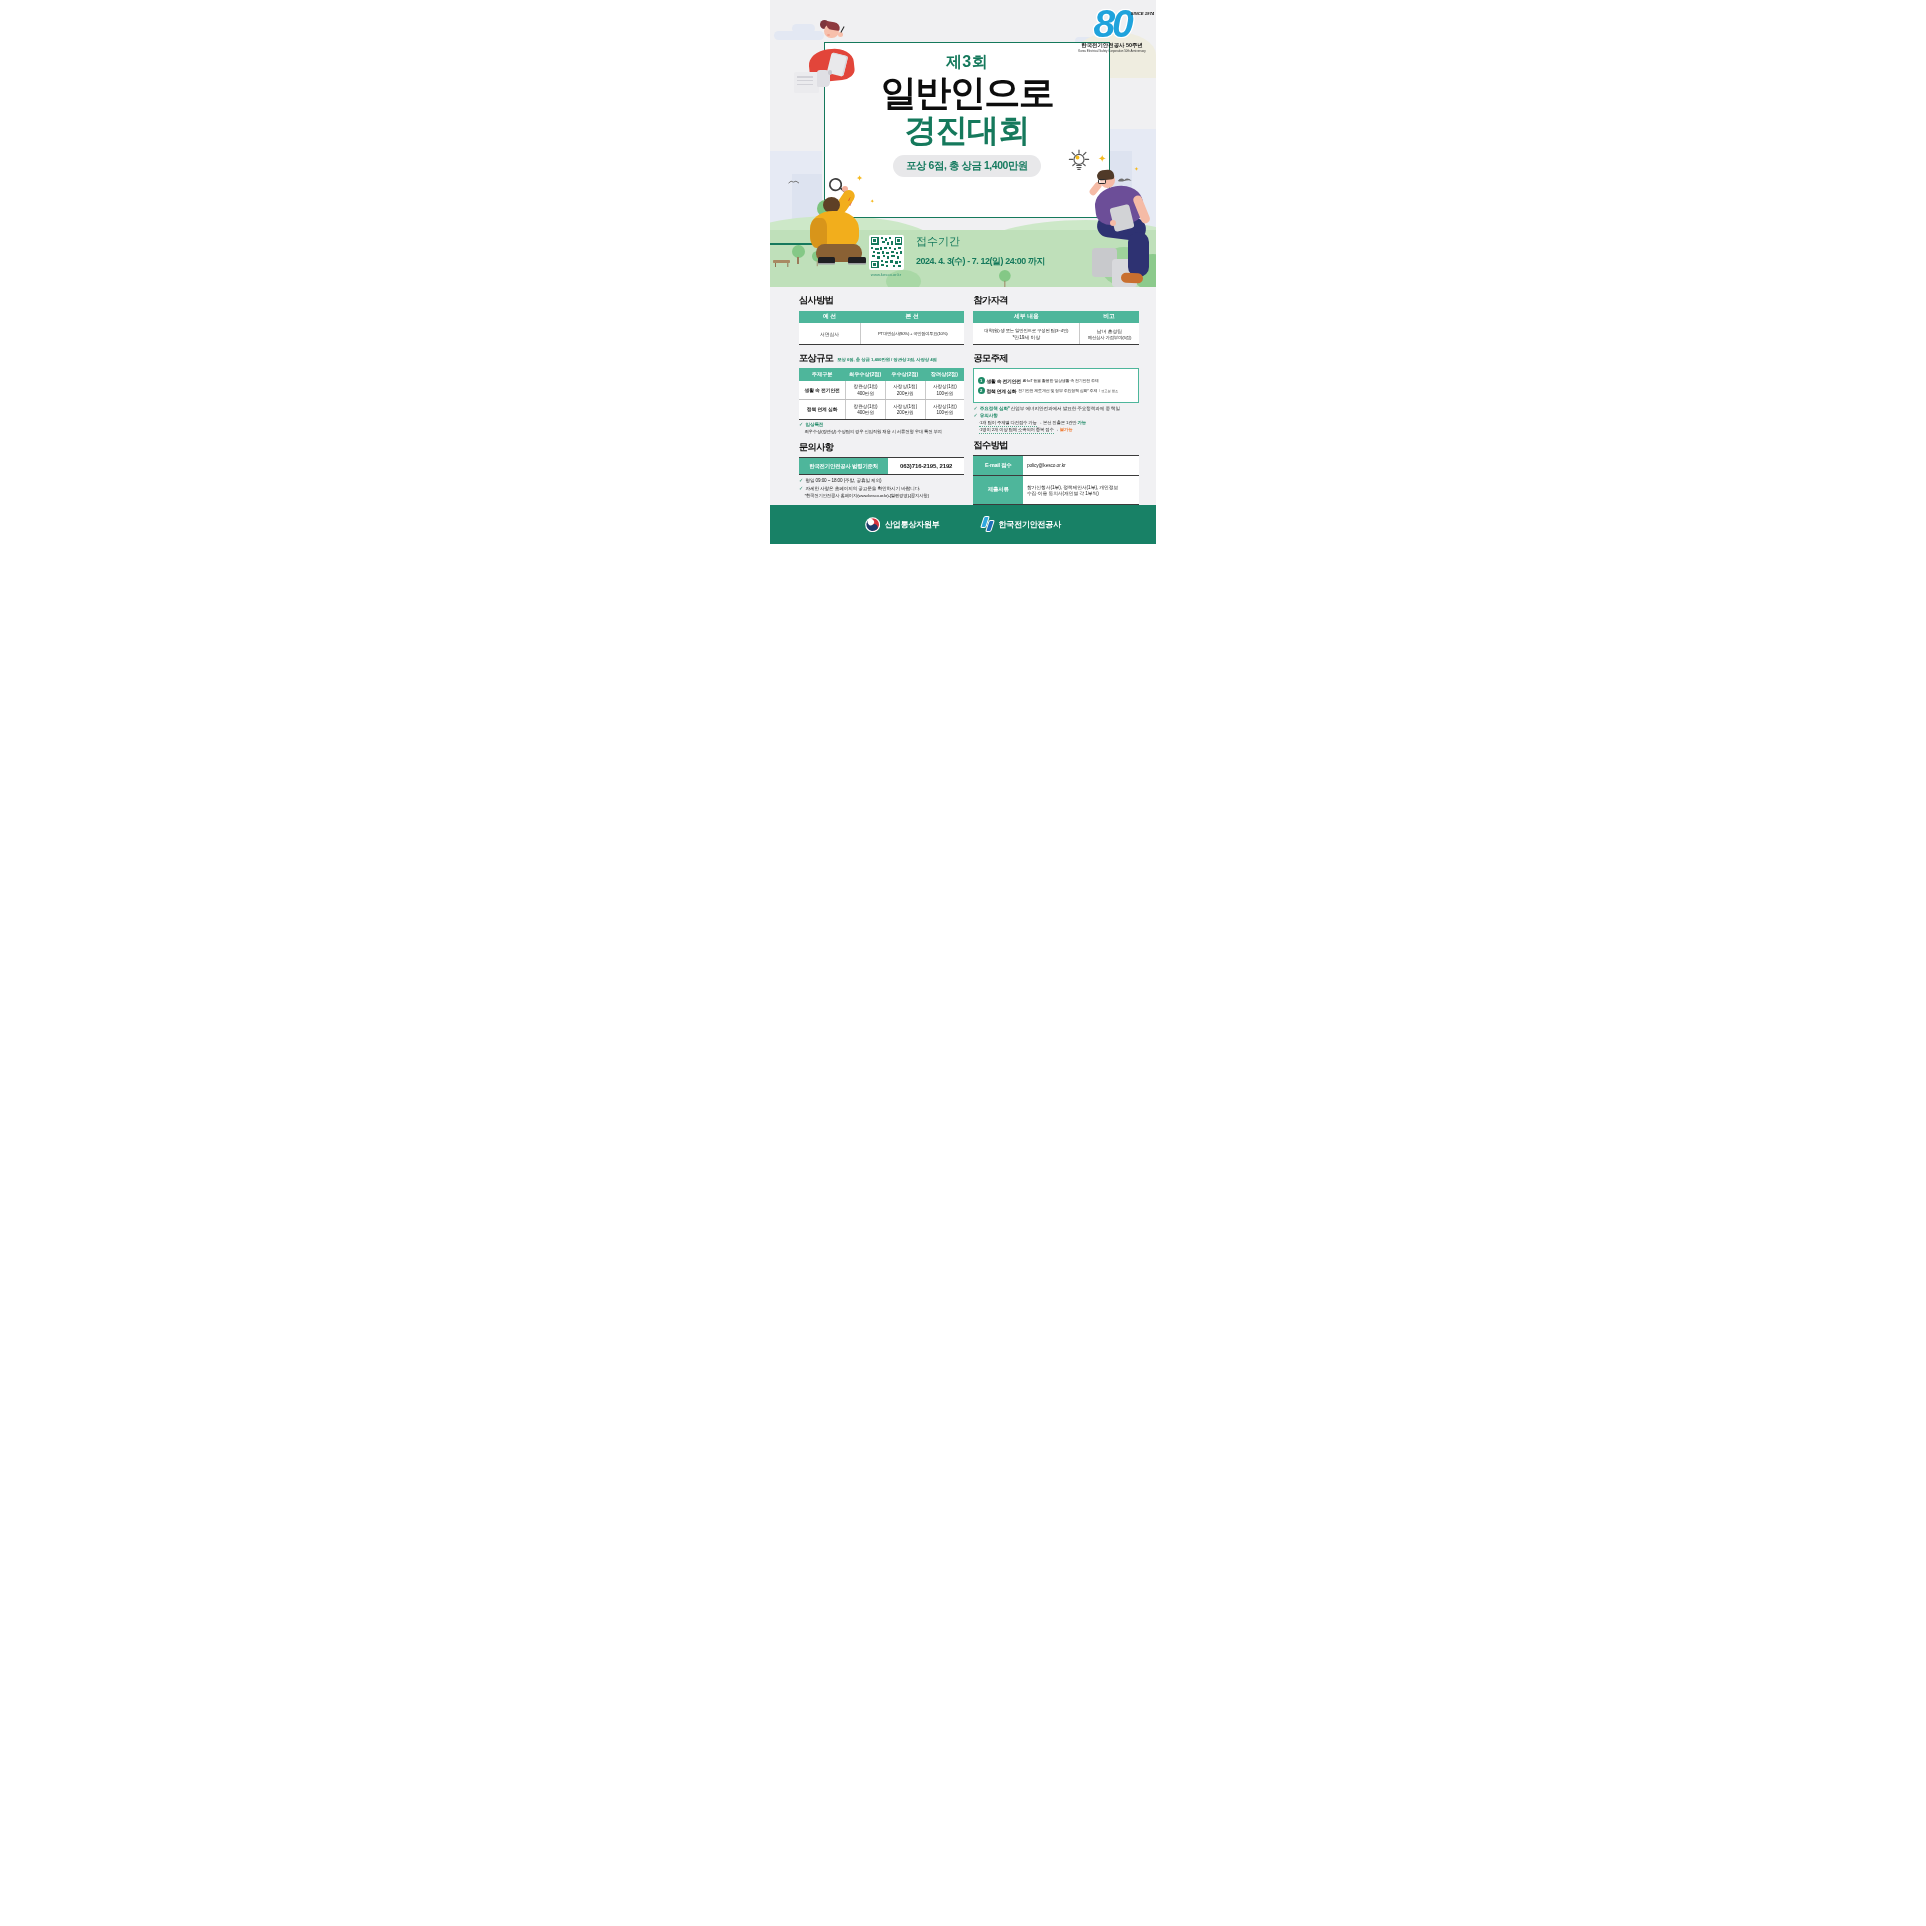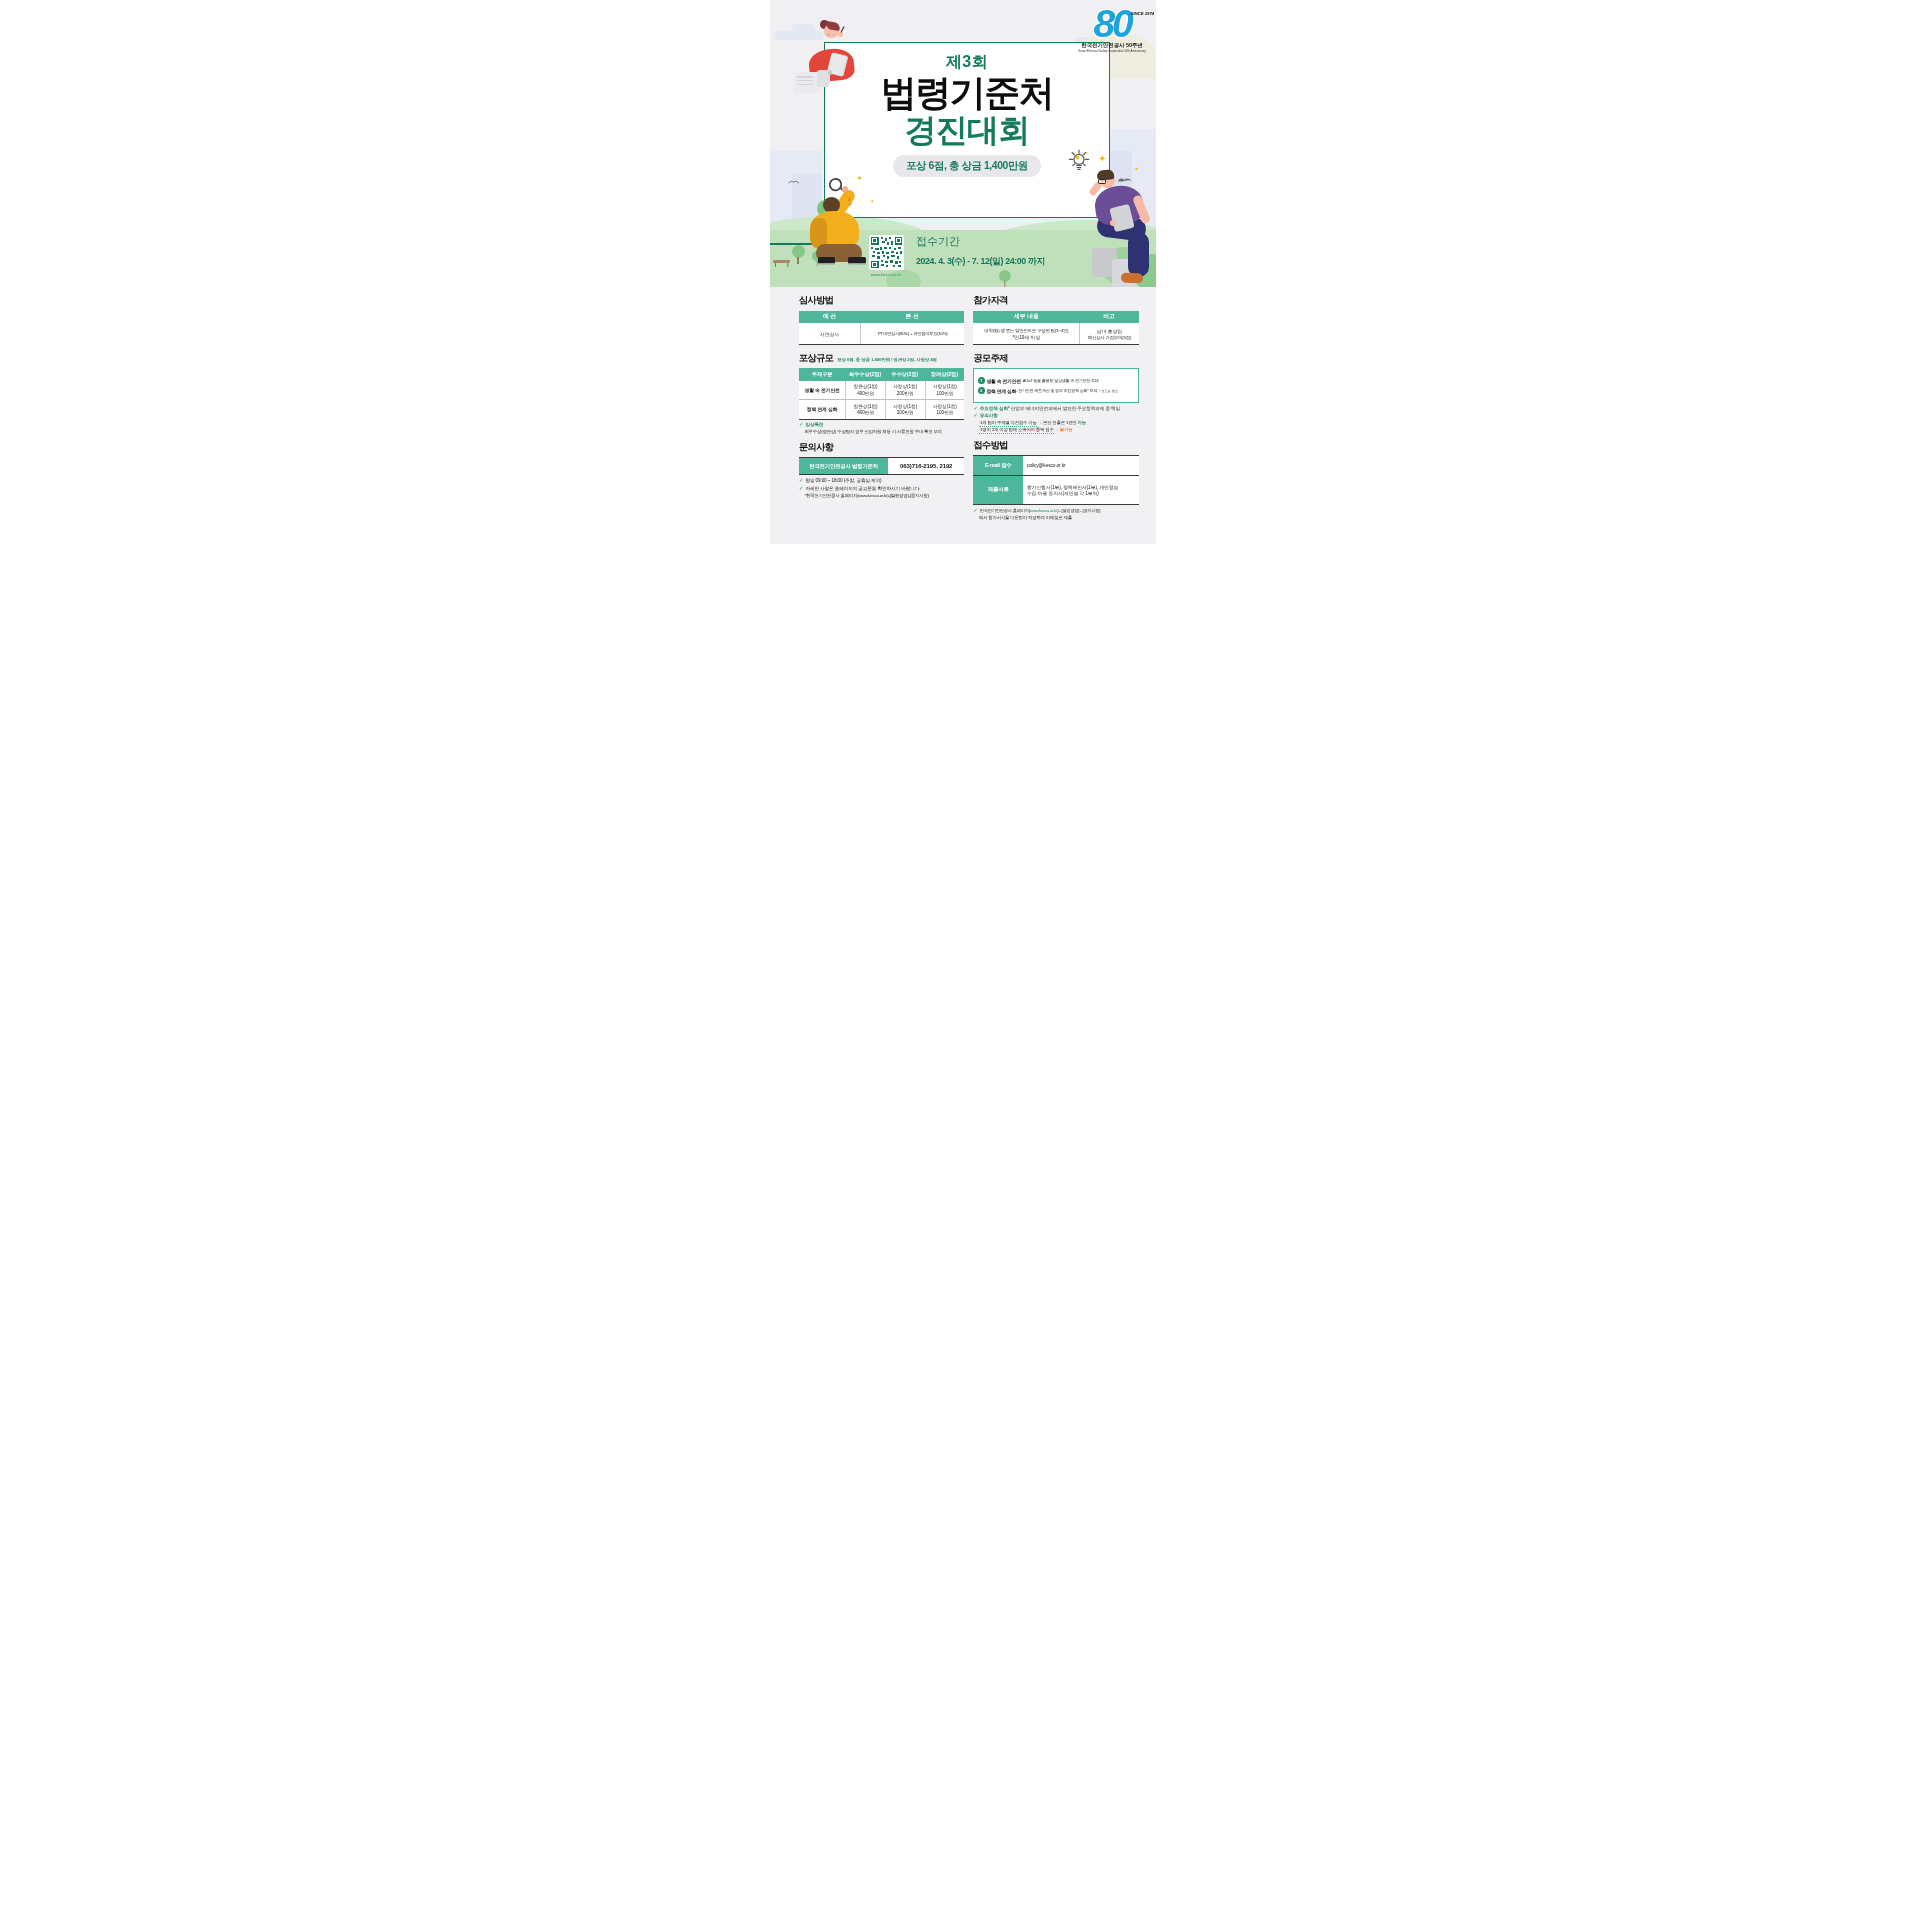--- a/index.html
+++ b/index.html
@@ -226,21 +226,21 @@
         <i class="head"></i>
         <i class="glow"></i>
       </div>
     <div class="bench"></div>
 
     <div class="deco-v"></div>
     <div class="deco-h"></div>
 
     <div class="card">
       <div class="edition">제3회</div>
-      <h1 class="main-title">법령기준처</h1>
+      <h1 class="main-title">일반인으로</h1>
       <div class="sub-title">경진대회</div>
       <div class="pill">
         <span>포상 6점, 총 상금 1,400만원</span>
       </div>
     </div>
 
     <div class="badge50">
       <div class="since">SINCE 1974</div>
       <div class="num">80</div>
       <div class="org">한국전기안전공사 50주년</div>
@@ -539,14 +539,33 @@
         </div>
         <div class="chk">
           <span class="ck">✓</span>
           <span class="fit2"><span>한국전기안전공사 홈페이지(</span><span class="linkg">www.kesco.or.kr</span><span>) - [열린경영] - [공지사항]</span></span>
         </div>
         <div class="sub">에서 참가서식을 다운받아 작성하여 이메일로 제출</div>
       </div>
     </div>
   </section>
 
+  <footer class="footerband">
+    <div class="flogo">
+      <svg width="15.4" height="15.4" viewBox="0 0 44 44">
+        <circle cx="22" cy="22" r="21.5" fill="#ffffff"></circle>
+        <g transform="rotate(-35 22 22)">
+          <path d="M22,4 a18,18 0 0,1 0,36 a9,9 0 0,1 0,-18 a9,9 0 0,0 0,-18 z" fill="#D6333E"></path>
+          <path d="M22,4 a18,18 0 1,0 0,36 a9,9 0 0,0 0,-18 a9,9 0 0,1 0,-18 z" fill="#1C3B6B"></path>
+        </g>
+      </svg>
+      <span>산업통상자원부</span>
+    </div>
+    <div class="flogo">
+      <span class="kicon">
+          <i class="k1"></i>
+          <i class="k2"></i>
+        </span>
+      <span>한국전기안전공사</span>
+    </div>
+  </footer>
 </div>
 
 
 </body></html>

